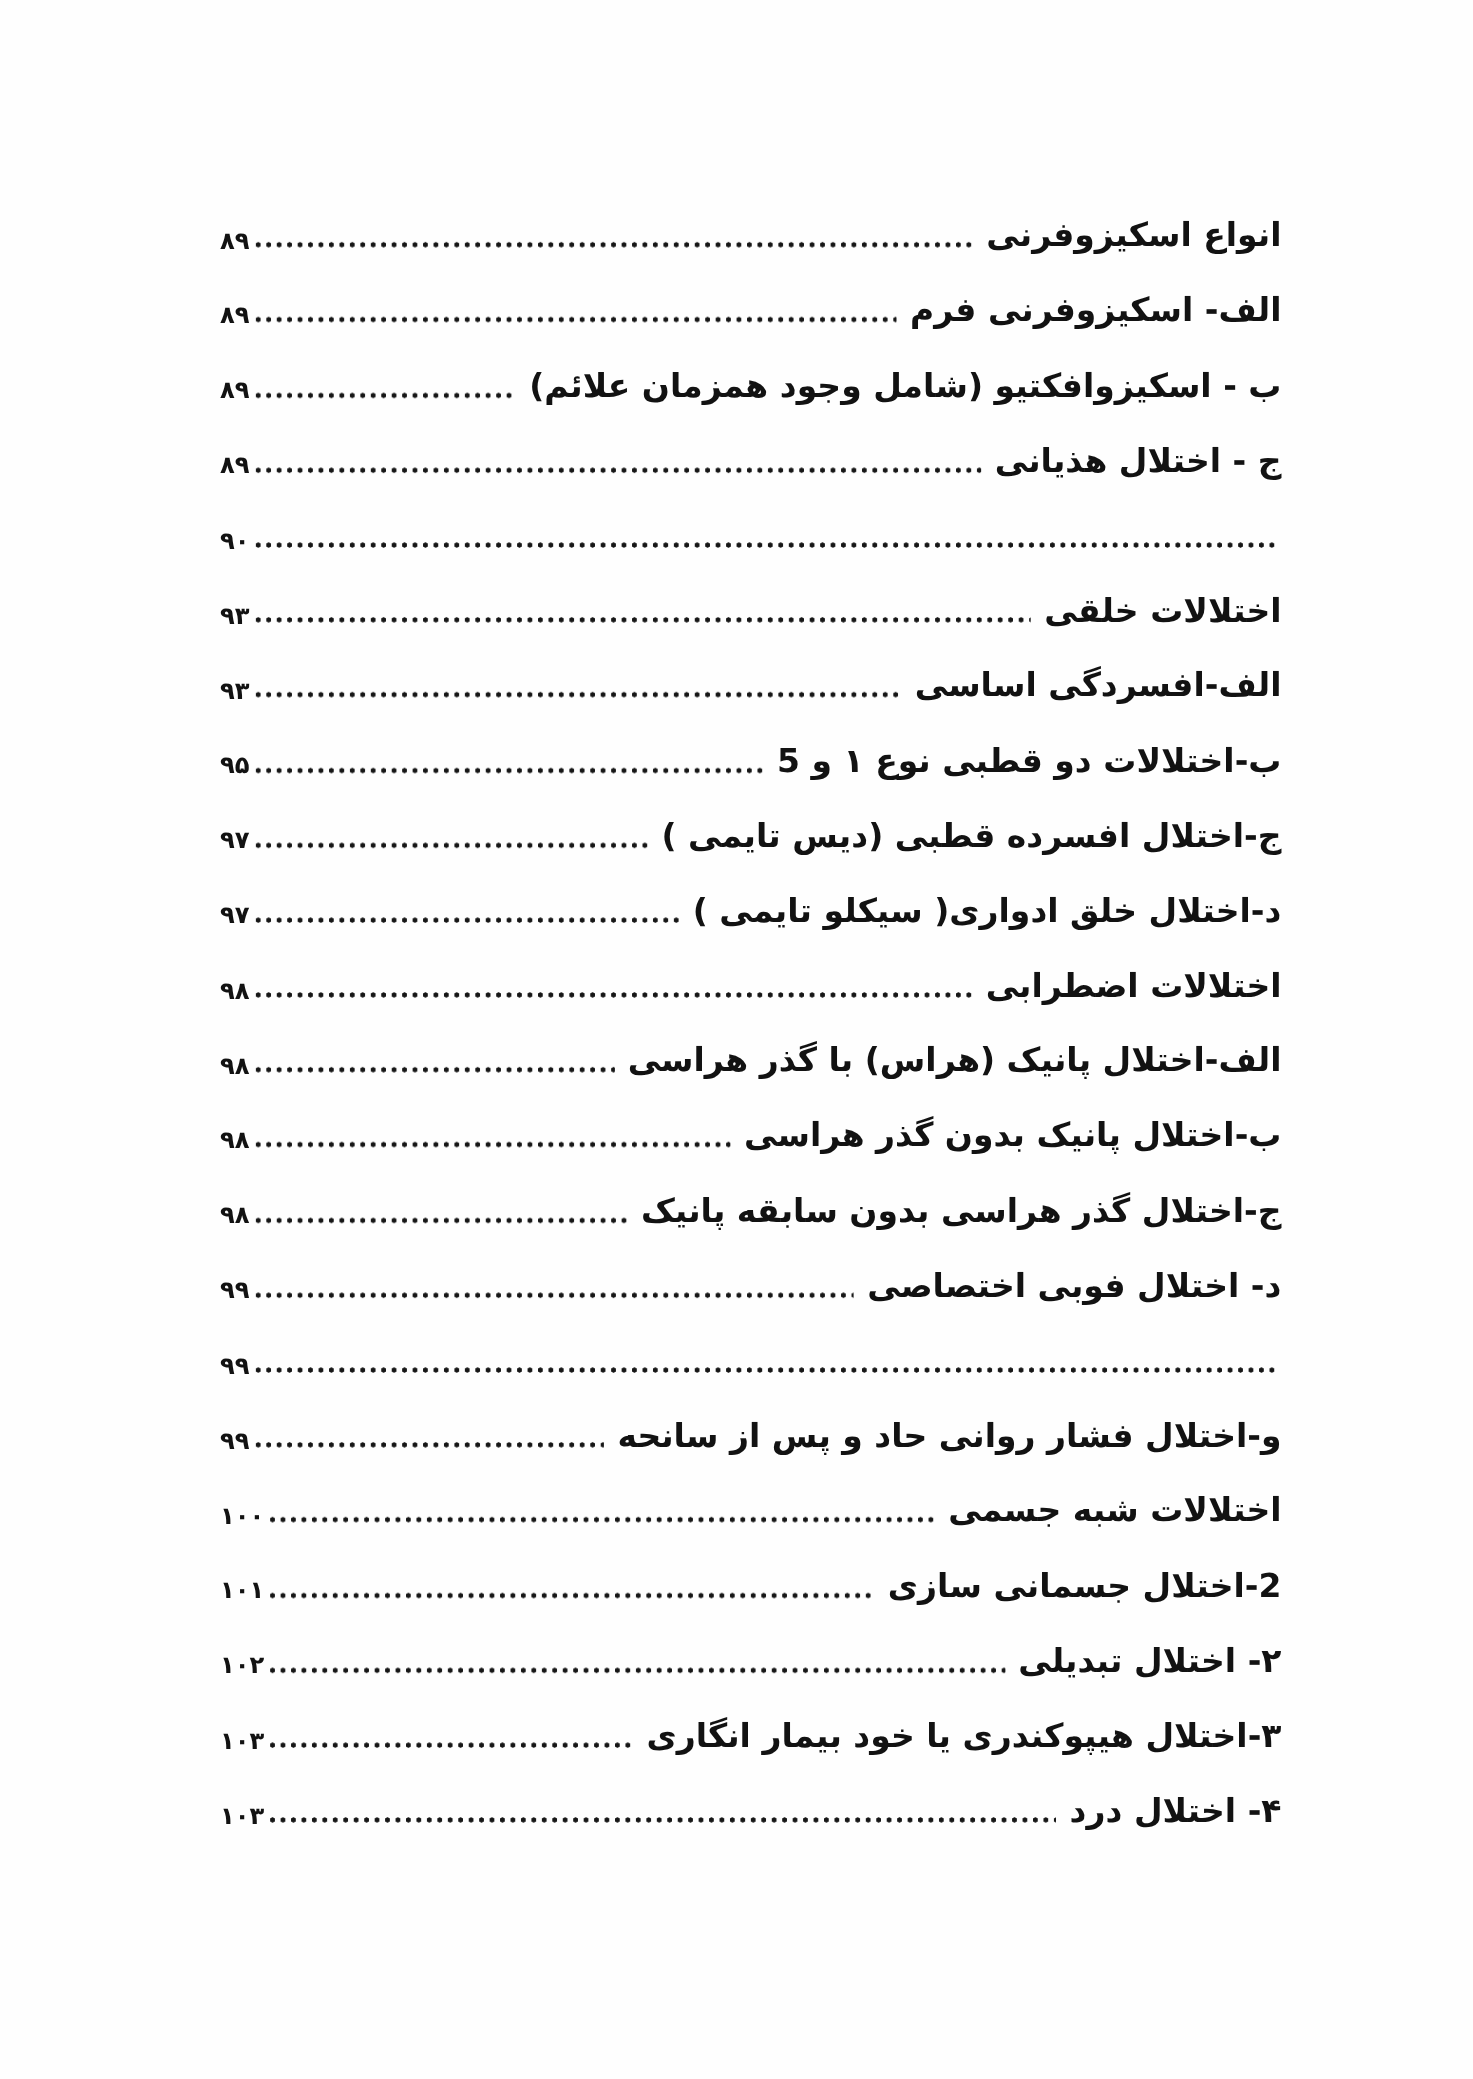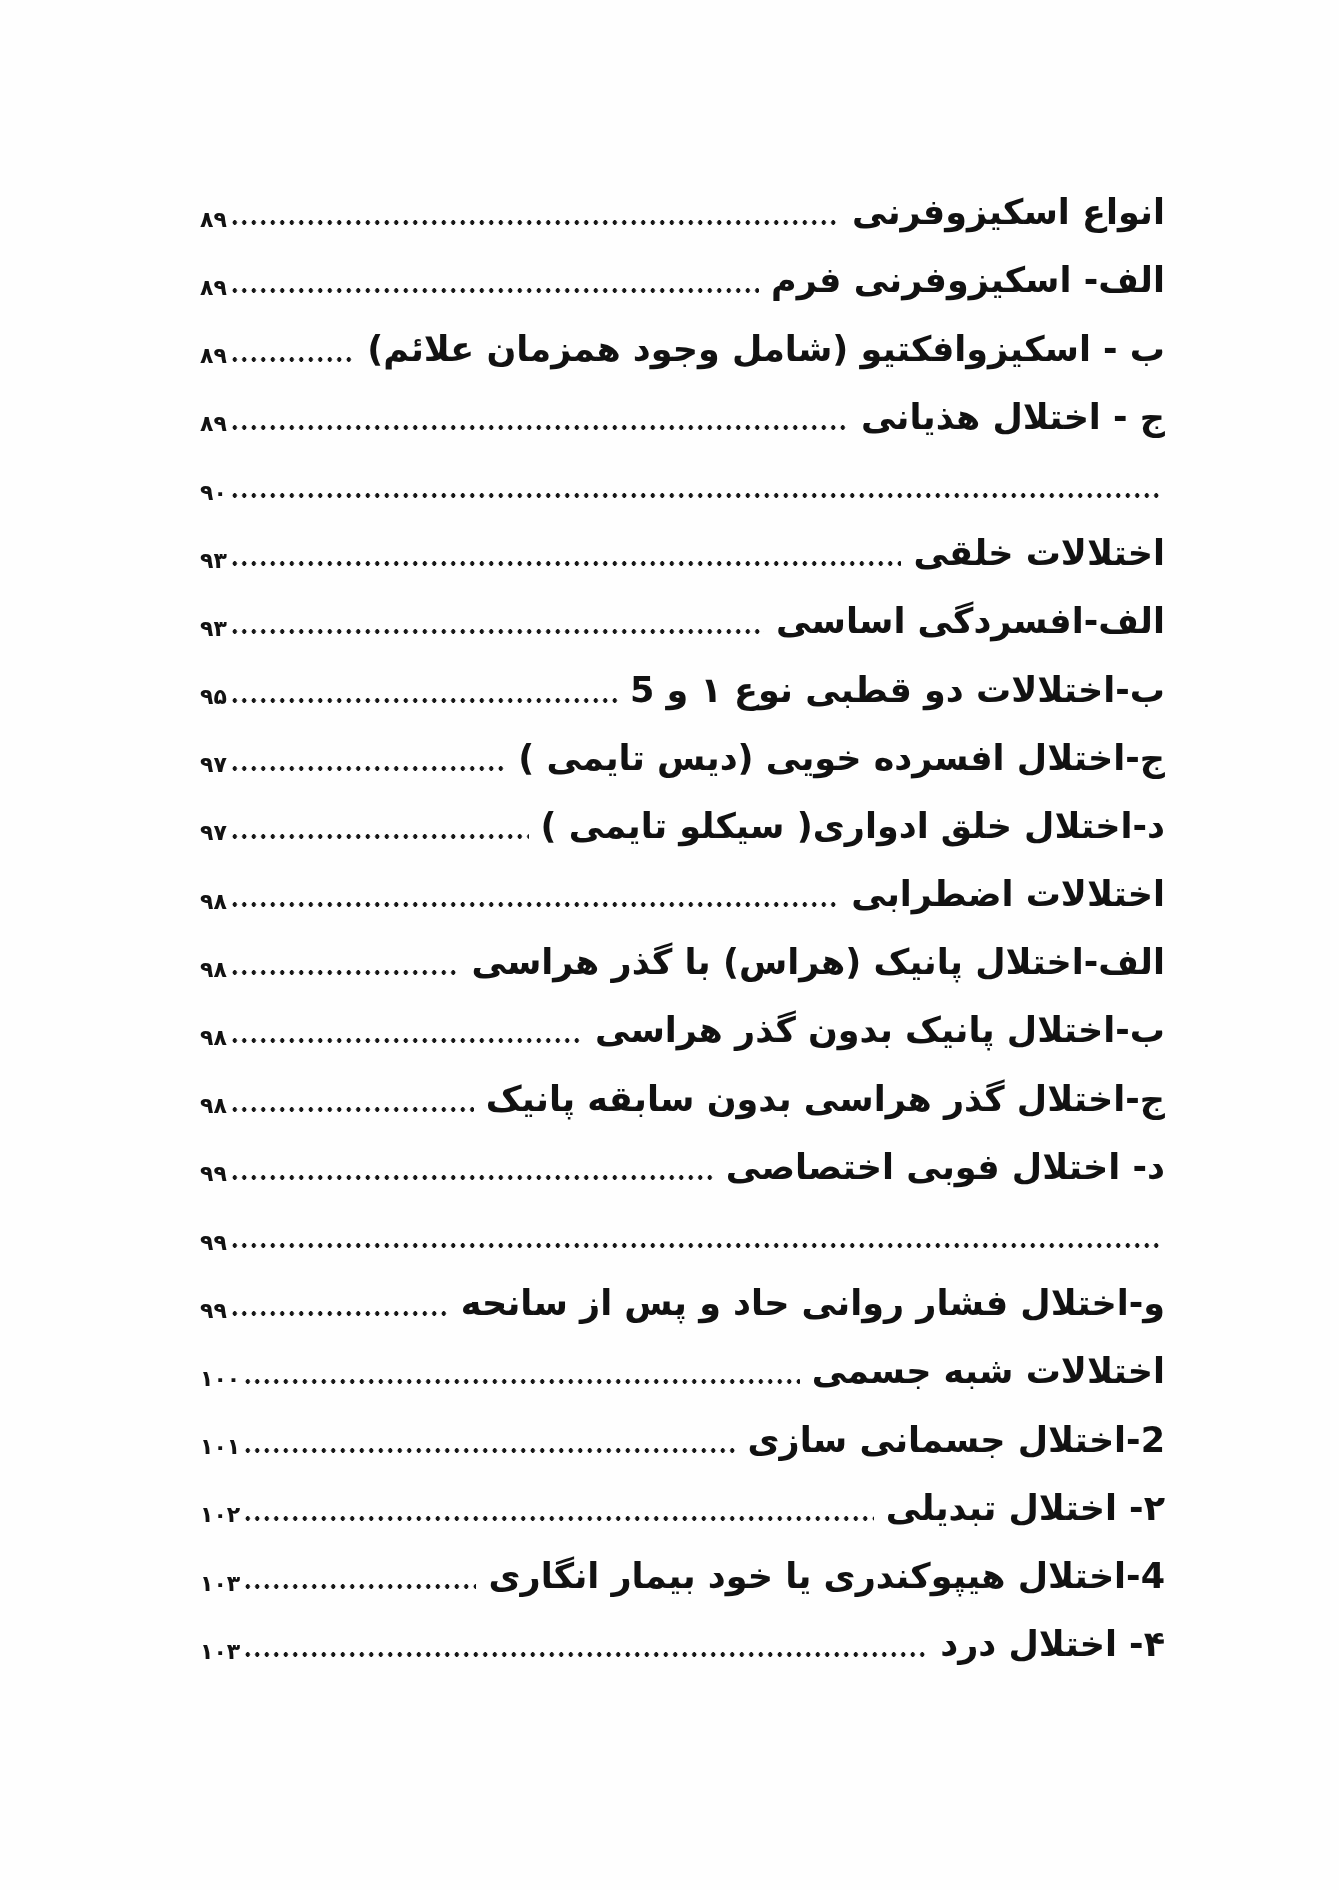--- a/index.html
+++ b/index.html
@@ -23,21 +23,21 @@
     direction: rtl;
   }
   .toc-row {
     display: flex;
     flex-direction: row; 
     align-items: flex-end;
     height: 68.2px;
     color: #121212;
   }
   .toc-title {
-    font-size: 35px;
+    font-size: 30px;
     font-weight: bold;
     line-height: 1.2;
     white-space: nowrap;
     padding-left: 8px; 
   }
   .toc-leader {
     flex: 1 1 auto;
     height: 7px;
     margin: 0 4px 7px 3px;
     background-image: radial-gradient(circle, #161616 2.1px, transparent 2.5px);
@@ -98,21 +98,21 @@
     <span class="toc-page-num">۹۳</span>
   </div>
 
   <div class="toc-row" style="color: rgb(18, 18, 18);">
     <span class="toc-title">ب-اختلالات دو قطبی نوع ۱ و 5</span>
     <span class="toc-leader"></span>
     <span class="toc-page-num">۹۵</span>
   </div>
 
   <div class="toc-row" style="color: rgb(18, 18, 18);">
-    <span class="toc-title">ج-اختلال افسرده خویی (دیس تایمی )</span>
+    <span class="toc-title">ج-اختلال افسرده قطبی (دیس تایمی )</span>
     <span class="toc-leader"></span>
     <span class="toc-page-num">۹۷</span>
   </div>
 
   <div class="toc-row" style="color: rgb(18, 18, 18);">
     <span class="toc-title">د-اختلال خلق ادواری( سیکلو تایمی )</span>
     <span class="toc-leader"></span>
     <span class="toc-page-num">۹۷</span>
   </div>
 
@@ -169,21 +169,21 @@
     <span class="toc-page-num">۱۰۱</span>
   </div>
 
   <div class="toc-row" style="color: rgb(18, 18, 18);">
     <span class="toc-title">۲- اختلال تبدیلی</span>
     <span class="toc-leader"></span>
     <span class="toc-page-num">۱۰۲</span>
   </div>
 
   <div class="toc-row" style="color: rgb(18, 18, 18);">
-    <span class="toc-title">4-اختلال هیپوکندری یا خود بیمار انگاری</span>
+    <span class="toc-title">۳-اختلال هیپوکندری یا خود بیمار انگاری</span>
     <span class="toc-leader"></span>
     <span class="toc-page-num">۱۰۳</span>
   </div>
 
   <div class="toc-row" style="color: rgb(18, 18, 18);">
     <span class="toc-title">۴- اختلال درد</span>
     <span class="toc-leader"></span>
     <span class="toc-page-num">۱۰۳</span>
   </div>
 </div>

